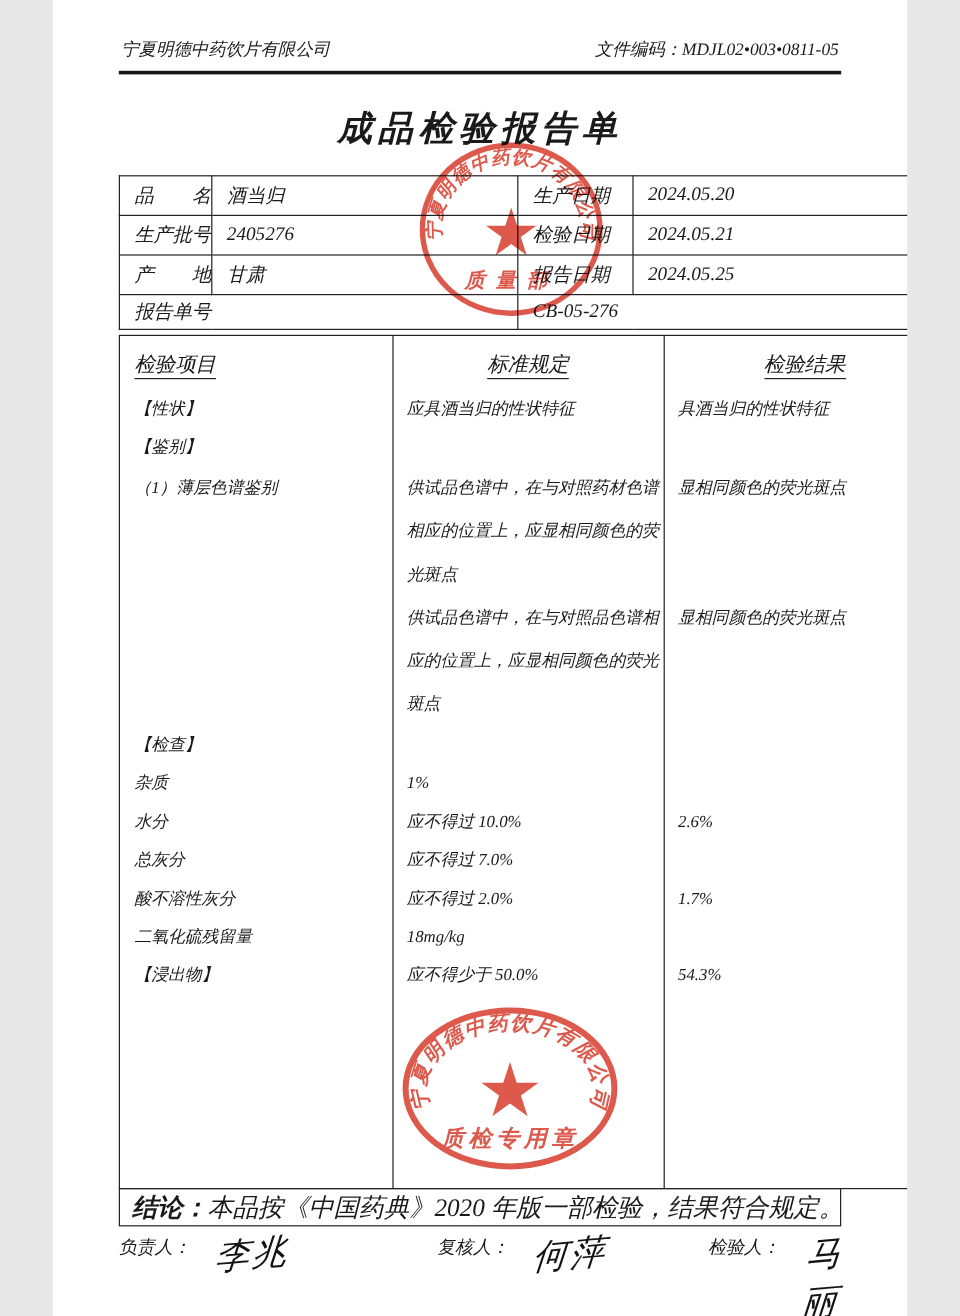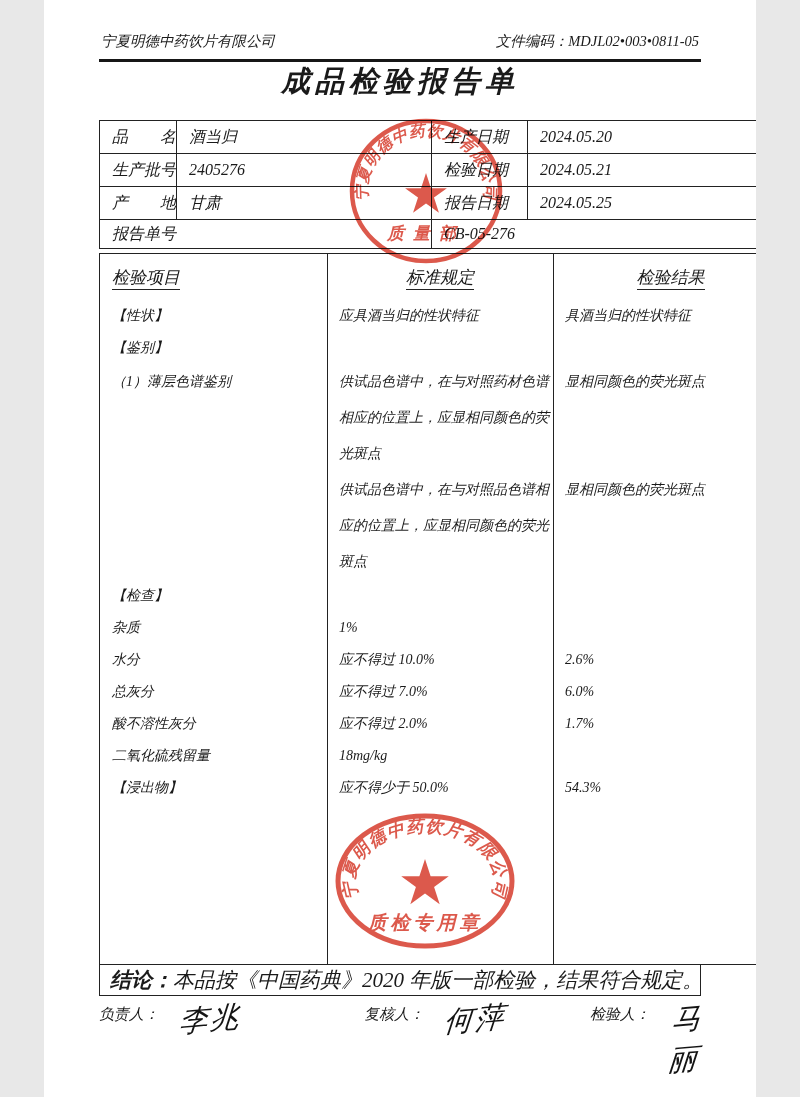--- a/index.html
+++ b/index.html
@@ -16,20 +16,21 @@
   
   .doc-header{
     margin:0 55px;
     padding:32px 2px 8px 2px;
     border-bottom:3px solid #161616;
     display:flex;justify-content:space-between;align-items:flex-end;
     font-size:14.5px;
   }
   
   .doc-title{
+    margin-top:26px;
     text-align:center;
     font-size:29px;
     font-weight:bold;
     letter-spacing:5px;
   }
   
   table.info{
     margin:18px 55px 0 55px;
     width:690px;
     border-collapse:collapse;
@@ -192,21 +193,20 @@
           <div>1%</div>
         </div>
         <div class="insp-row">
           <div>水分</div>
           <div>应不得过 10.0%</div>
           <div>2.6%</div>
         </div>
         <div class="insp-row">
           <div>总灰分</div>
           <div>应不得过 7.0%</div>
-          <div>6.0%</div>
         </div>
         <div class="insp-row">
           <div>酸不溶性灰分</div>
           <div>应不得过 2.0%</div>
           <div>1.7%</div>
         </div>
         <div class="insp-row">
           <div>二氧化硫残留量</div>
           <div>18mg/kg</div>
         </div>

